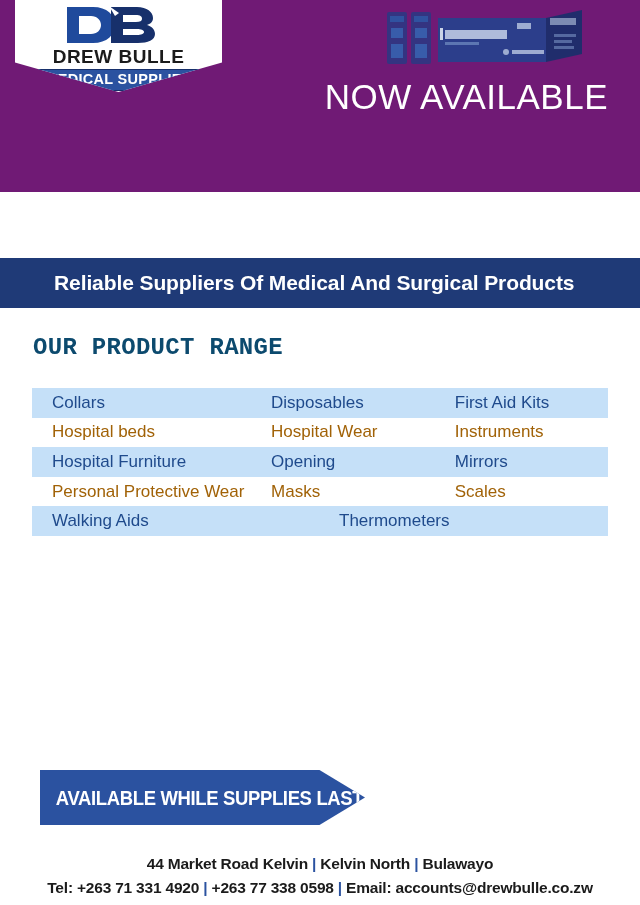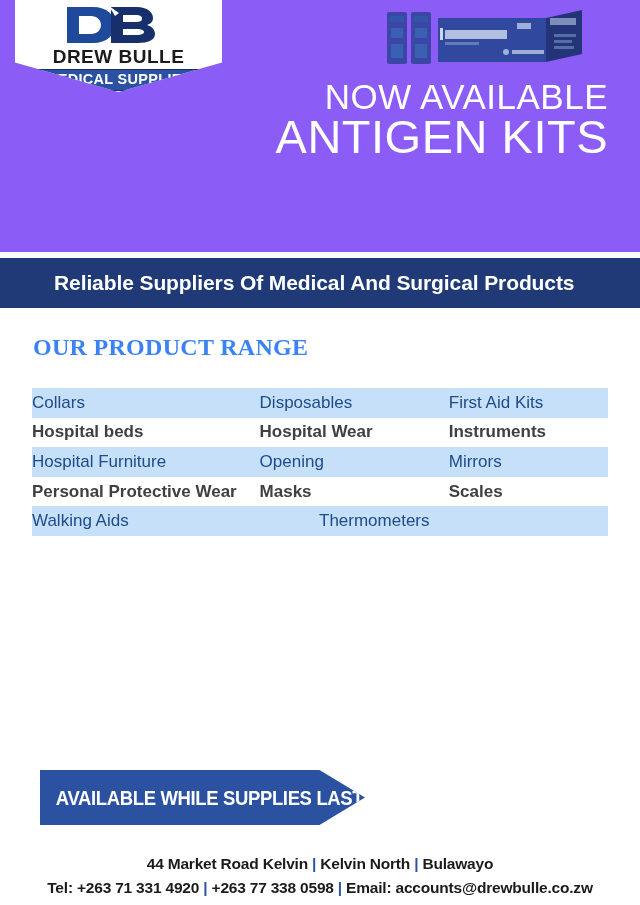--- a/index.html
+++ b/index.html
@@ -16,22 +16,22 @@
     height: 905px;
     background: #ffffff;
     overflow: hidden;
   }
 
   
   .header {
     position: absolute;
     left: 0; top: 0;
     width: 640px;
-    height: 252px;
-    background: #8b5cf6;
+    height: 192px;
+    background: #701a75;
   }
 
   
   .logo-shield {
     position: absolute;
     left: 15px; top: 0;
     width: 207px;
     height: 92px;
     background: #ffffff;
     -webkit-clip-path: polygon(0 0, 100% 0, 100% 68%, 50% 100%, 0 68%);
@@ -133,47 +133,47 @@
     font-size: 21px;
     color: #ffffff;
     padding-left: 54px;
     letter-spacing: -0.1px;
   }
 
   
   .section-title {
     position: absolute;
     left: 33px; top: 334px;
-    font-family: Liberation Serif, serif;
+    font-family: Liberation Mono, monospace;
     font-weight: bold;
     font-size: 24px;
     letter-spacing: 0.3px;
-    color: #3b82f6;
+    color: #0c4a6e;
   }
 
   .product-table {
     position: absolute;
     left: 32px; top: 388px;
     width: 576px;
   }
   .p-row {
     display: flex;
     height: 29.6px;
     align-items: center;
   }
   .p-row.odd  { background: #c5e0f8; }
   .p-row.even { background: #ffffff; }
   .p-cell {
     font-family: "Liberation Sans", sans-serif;
     font-size: 17px;
     line-height: 20px;
   }
   .p-row.odd  .p-cell { color: #1f4a8c; }
-  .p-row.even .p-cell { color: #404040; font-weight: bold; }
-  .p-cell.c1 { width: 243px; padding-left: 0; }
+  .p-row.even .p-cell { color: #a16207; }
+  .p-cell.c1 { width: 243px; padding-left: 20px; }
   .p-cell.c2 { width: 155px; }
   .p-cell.c3 { width: 170px; margin-left: 44px; }
 
   
   .arrow-banner {
     position: absolute;
     left: 40px; top: 770px;
     width: 325px;
     height: 55px;
     background: #2b52a0;
@@ -267,21 +267,20 @@
         <path d="M160 12 L196 4 L196 48 L160 56 Z" fill="#17306b" opacity="0.9"></path>
         <rect x="164" y="12" width="26" height="7" fill="#c9d8ef" opacity="0.55"></rect>
         <rect x="168" y="28" width="22" height="3" fill="#8aa6d4" opacity="0.5"></rect>
         <rect x="168" y="34" width="18" height="3" fill="#8aa6d4" opacity="0.5"></rect>
         <rect x="168" y="40" width="20" height="3" fill="#8aa6d4" opacity="0.5"></rect>
       </svg>
     </div>
 
     <div class="headline">
       <div class="hl-now">NOW AVAILABLE</div>
-      <div class="hl-kits">ANTIGEN KITS</div>
     </div>
   </div>
 
   <div class="tagline-band">
     <div class="tagline-text">Reliable Suppliers Of Medical And Surgical Products</div>
   </div>
 
   <div class="section-title">OUR PRODUCT RANGE</div>
 
   <div class="product-table">

